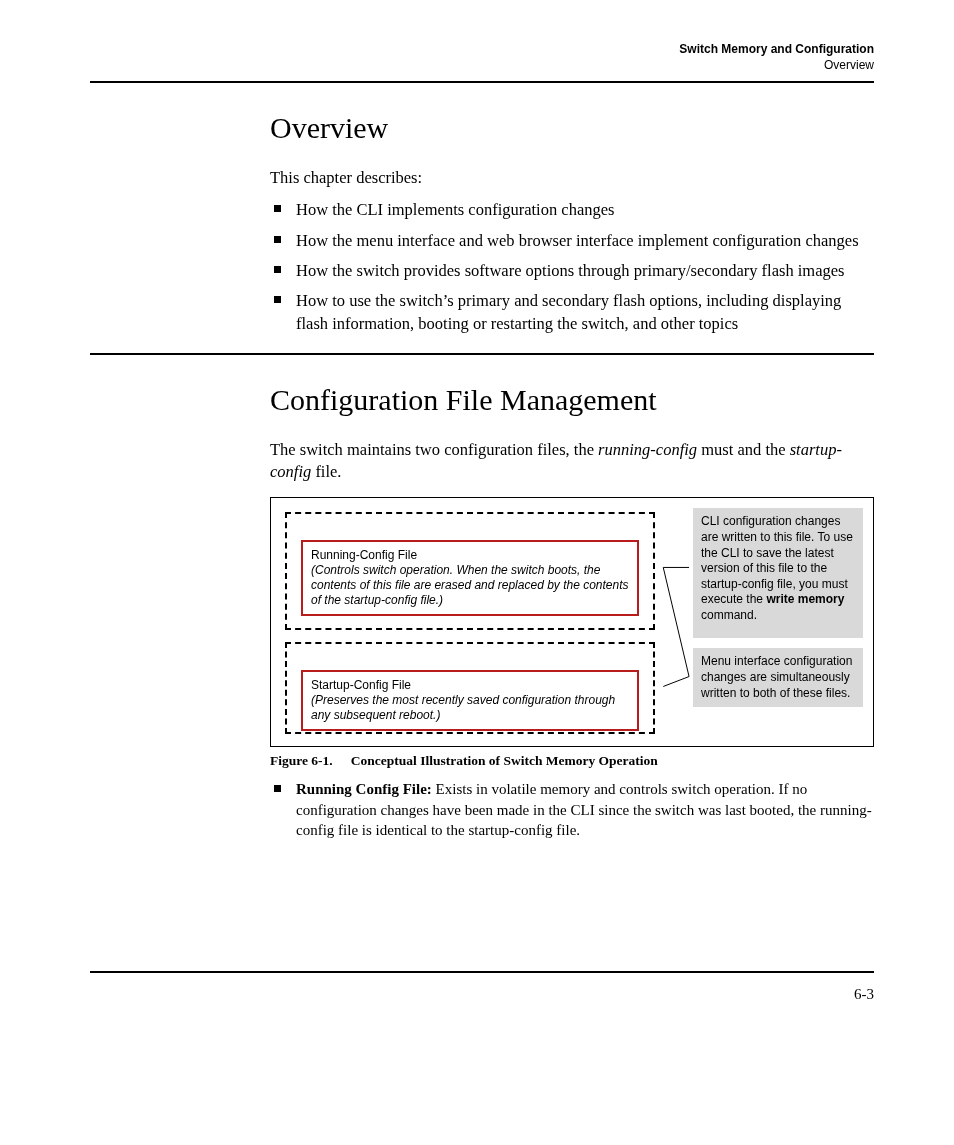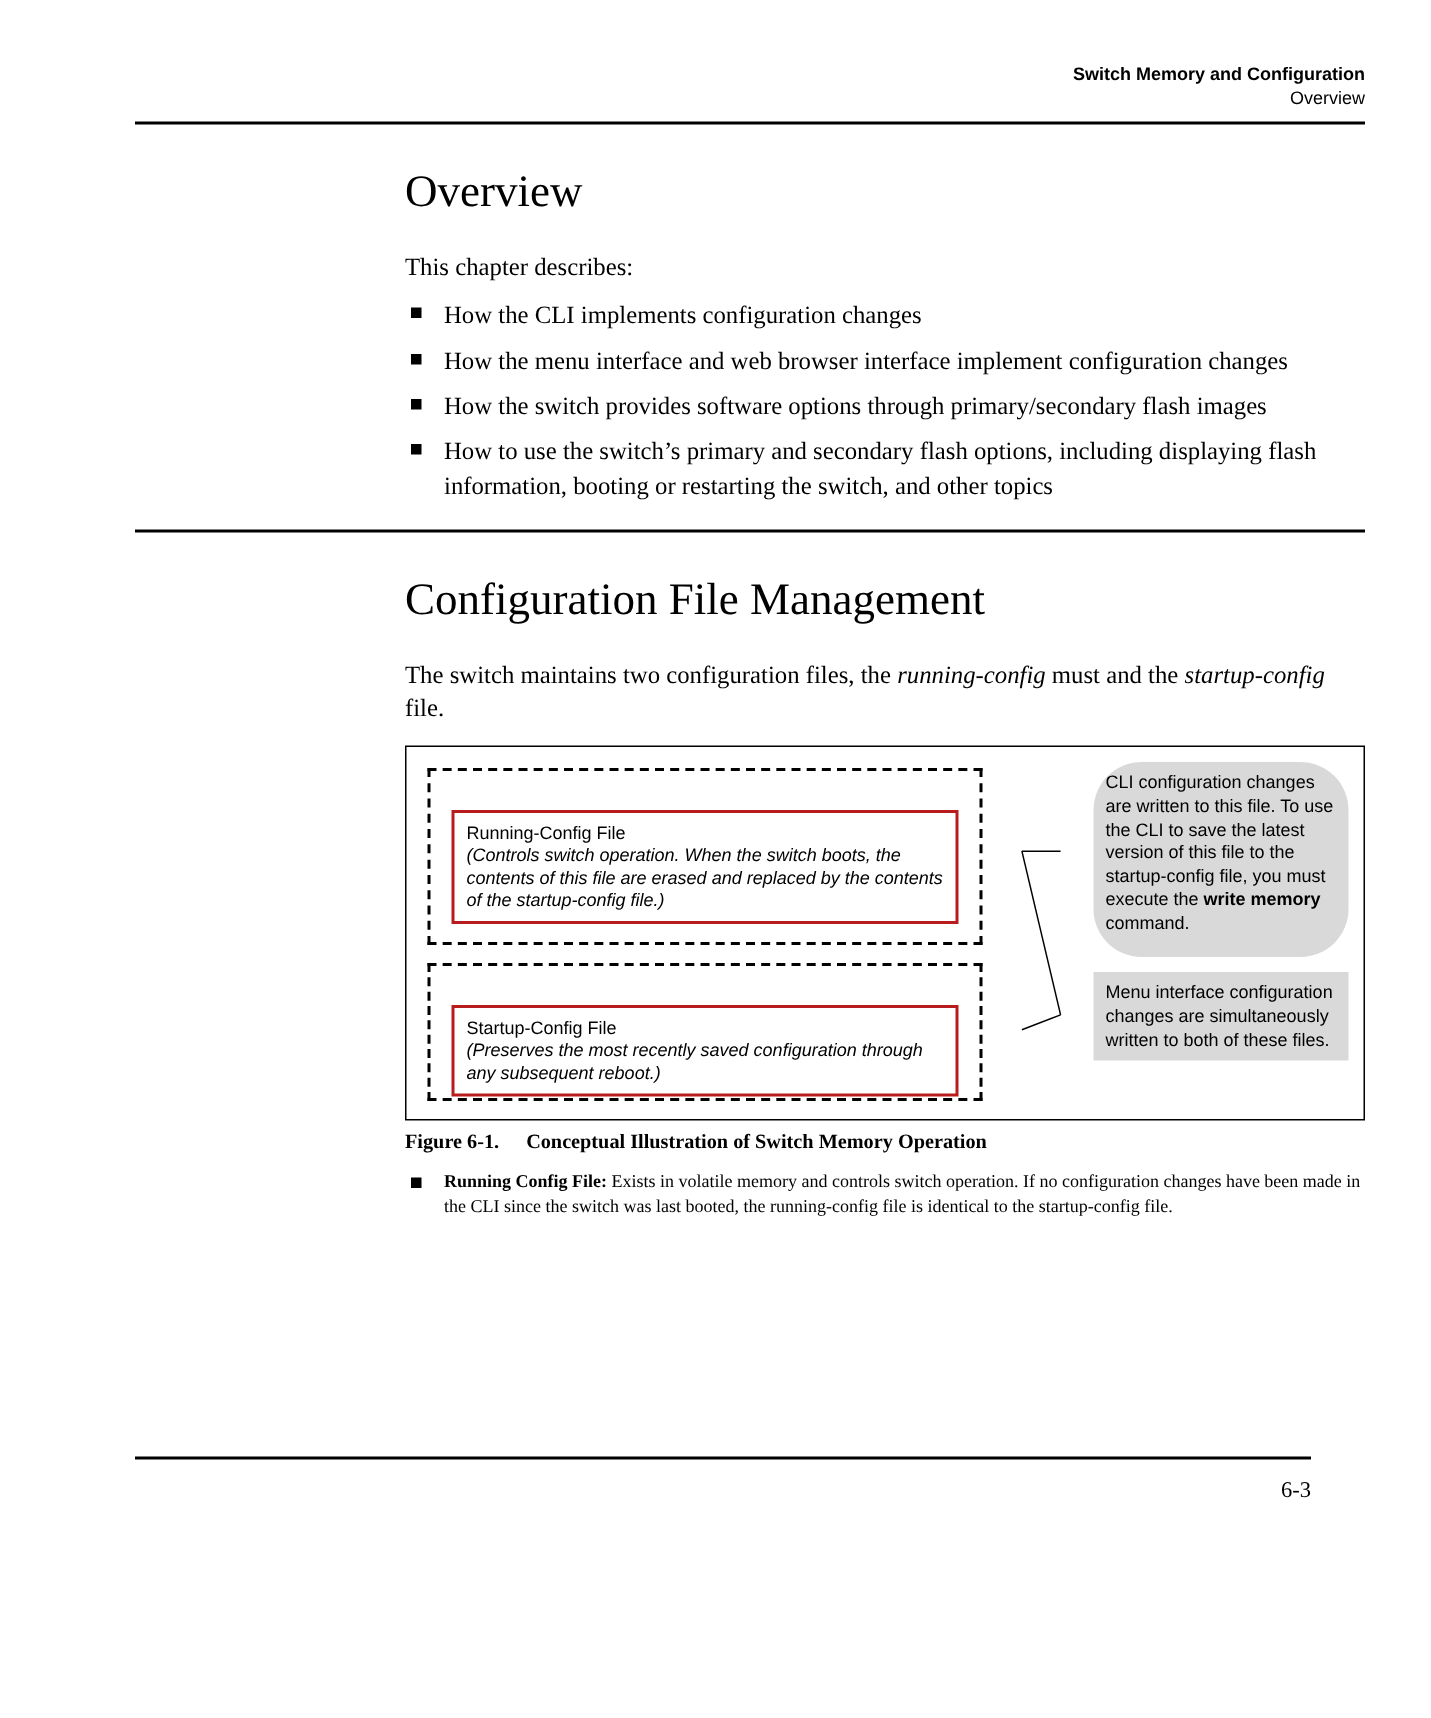--- a/index.html
+++ b/index.html
@@ -8,21 +8,21 @@
     background: #fff;
     font-family: "Times New Roman", Times, serif;
     color: #000;
     font-size: 16px;
   }
   .page {
     width: 954px;
     height: 1029px;
     position: relative;
     box-sizing: border-box;
-    padding: 42px 44px 30px 90px;
+    padding: 42px 80px 30px 90px;
   }
   .running-header {
     text-align: right;
     font-family: Arial, Helvetica, sans-serif;
     font-size: 12px;
     line-height: 1.3;
     margin-bottom: 8px;
   }
   .running-header .rh-bold { font-weight: bold; }
   .top-rule, .section-rule, .bottom-rule {
@@ -104,21 +104,21 @@
     position: absolute;
     right: 10px;
     width: 170px;
     background: #d9d9d9;
     font-family: Arial, Helvetica, sans-serif;
     font-size: 12px;
     line-height: 1.3;
     padding: 6px 8px;
     box-sizing: border-box;
   }
-  .callout.one { top: 10px; height: 130px; border-radius: 32px; }
+  .callout.one { top: 10px; height: 130px; }
   .callout.two { top: 150px; }
   .callout .b { font-weight: bold; }
   svg.leaders {
     position: absolute;
     left: 0; top: 0;
     width: 100%; height: 100%;
     pointer-events: none;
   }
   .figure-caption {
     font-family: Liberation Serif, serif;
@@ -126,21 +126,21 @@
     font-size: 13.5px;
     margin: 6px 0 10px 0;
   }
   .figure-caption .gap { display:inline-block; width: 18px; }
   .defn {
     margin-left: 0;
   }
   .defn .item {
     position: relative;
     padding-left: 26px;
-    font-size: 12px;
+    font-size: 15px;
     line-height: 1.35;
   }
   .defn .item::before {
     content: "";
     position: absolute;
     left: 4px;
     top: 6px;
     width: 7px;
     height: 7px;
     background: #000;

